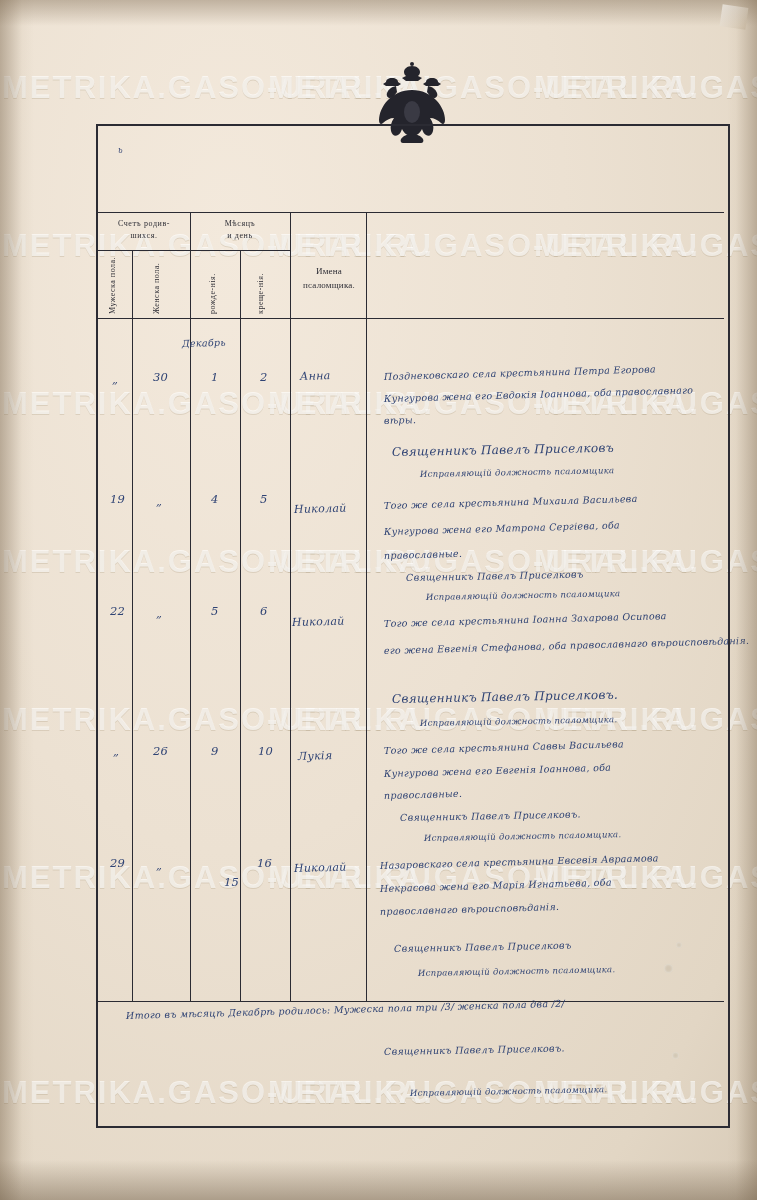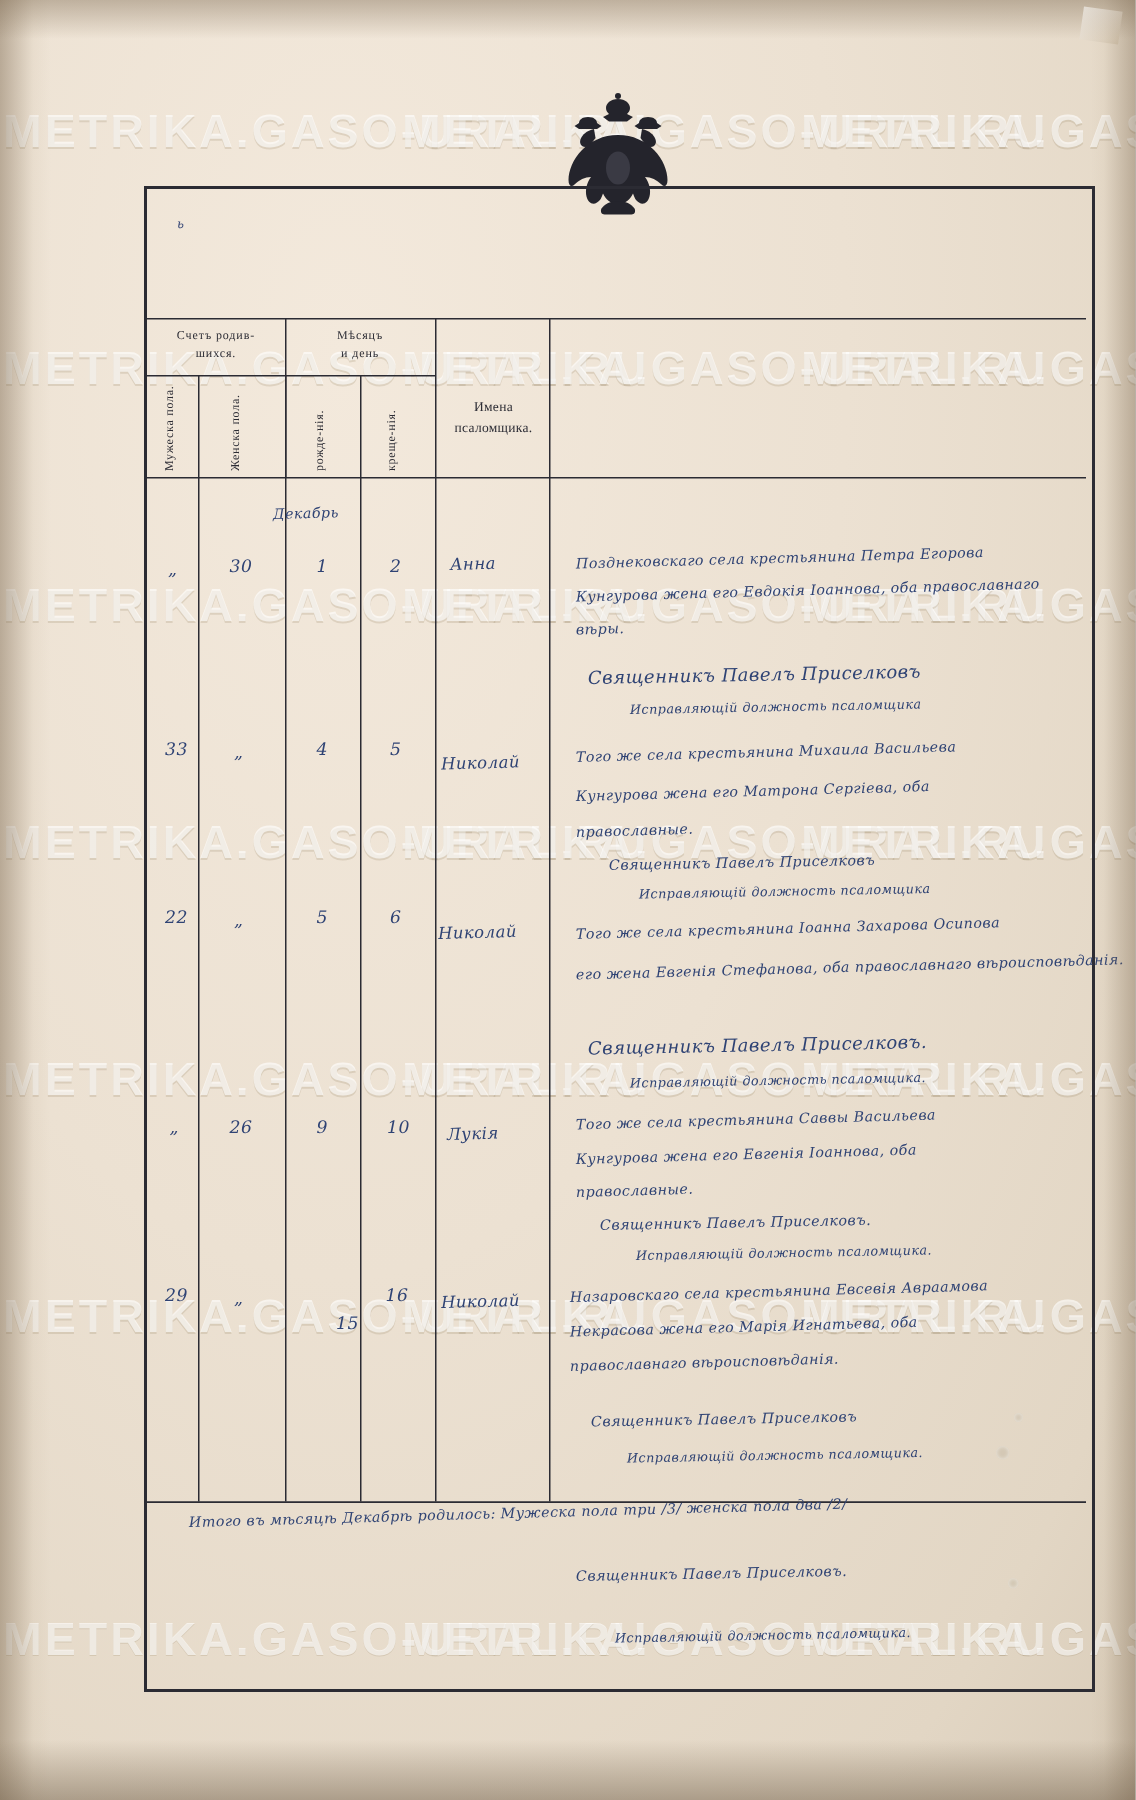--- a/index.html
+++ b/index.html
@@ -257,21 +257,21 @@
   <div class="hw num" style="left:153px; top:370px;">30</div>
   <div class="hw num" style="left:211px; top:370px;">1</div>
   <div class="hw num" style="left:260px; top:370px;">2</div>
   <div class="hw slant" style="left:300px; top:370px;">Анна</div>
   <div class="hw small slant" style="left:384px; top:371px;">Позднековскаго села крестьянина Петра Егорова</div>
   <div class="hw small slant" style="left:384px; top:393px;">Кунгурова жена его Евдокія Іоаннова, оба православнаго</div>
   <div class="hw small slant" style="left:384px; top:415px;">вѣры.</div>
   <div class="hw sign slant2" style="left:392px; top:445px;">Священникъ Павелъ Приселковъ</div>
   <div class="hw tiny slant2" style="left:420px; top:469px;">Исправляющій должность псаломщика</div>
 
-  <div class="hw num" style="left:110px; top:492px;">33</div>
+  <div class="hw num" style="left:110px; top:492px;">19</div>
   <div class="hw num" style="left:156px; top:494px;">„</div>
   <div class="hw num" style="left:211px; top:492px;">4</div>
   <div class="hw num" style="left:260px; top:492px;">5</div>
   <div class="hw slant" style="left:294px; top:503px;">Николай</div>
   <div class="hw small slant" style="left:384px; top:500px;">Того же села крестьянина Михаила Васильева</div>
   <div class="hw small slant" style="left:384px; top:526px;">Кунгурова жена его Матрона Сергіева, оба</div>
   <div class="hw small slant" style="left:384px; top:550px;">православные.</div>
   <div class="hw small slant2" style="left:406px; top:572px;">Священникъ Павелъ Приселковъ</div>
   <div class="hw tiny slant2" style="left:426px; top:592px;">Исправляющій должность псаломщика</div>
 

